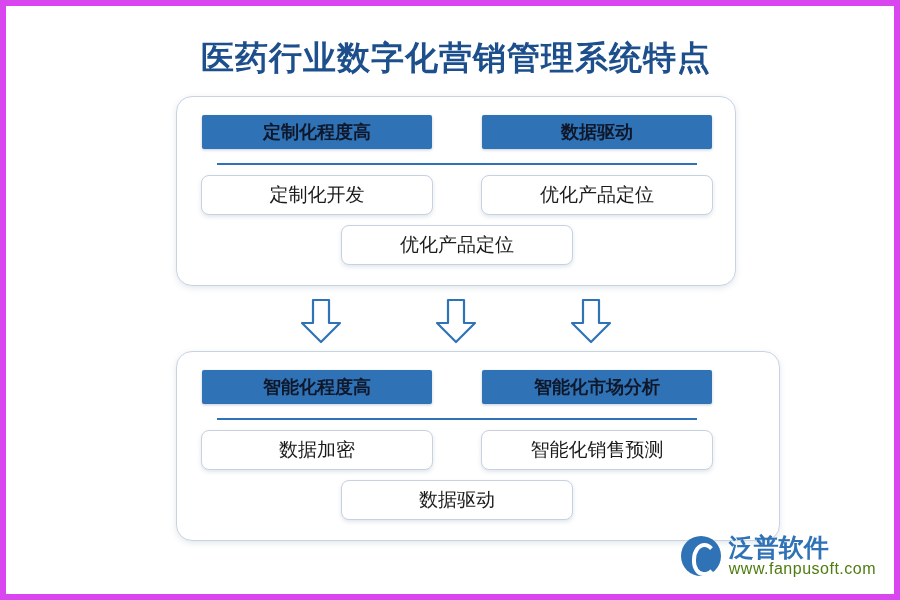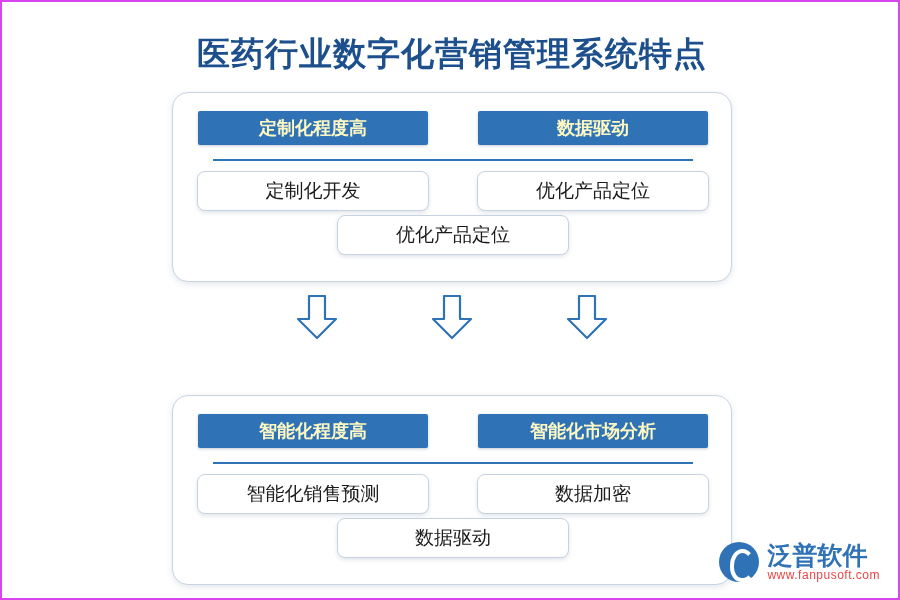--- a/index.html
+++ b/index.html
@@ -11,21 +11,21 @@
     height: 600px;
     background: #ffffff;
     font-family: "Liberation Sans", sans-serif;
     overflow: hidden;
   }
   .page {
     position: relative;
     width: 900px;
     height: 600px;
     box-sizing: border-box;
-    border: 2px solid #d946ef;
+    border: 6px solid #d946ef;
     background: #ffffff;
     overflow: hidden;
   }
   
   .title {
     position: absolute;
     top: 30px;
     left: 0;
     width: 900px;
     text-align: center;
@@ -84,39 +84,38 @@
   }
   .group-top {
     left: 170px;
     top: 90px;
     width: 560px;
     height: 190px;
   }
   .group-bottom {
     left: 170px;
     top: 345px;
-    width: 560px;
+    width: 604px;
     height: 190px;
-    margin-top: 48px;
   }
   .header-row {
     position: absolute;
     left: 0;
     top: 18px;
     width: 560px;
     height: 34px;
     display: flex;
     justify-content: space-around;
     align-items: center;
   }
   .header-chip {
     width: 230px;
     height: 34px;
     background: #2f72b5;
-    color: #fef9c3;
+    color: #0f172a;
     font-size: 18px;
     font-weight: bold;
     display: flex;
     align-items: center;
     justify-content: center;
     border-radius: 2px;
     font-family: "Liberation Serif", serif;
     box-shadow: 0 1px 3px rgba(20,50,90,0.25);
   }
   .divider {
@@ -128,21 +127,21 @@
     background: #2f72b5;
   }
   .items-grid {
     position: absolute;
     left: 0;
     top: 78px;
     width: 560px;
     display: flex;
     flex-wrap: wrap;
     justify-content: space-around;
-    row-gap: 4px;
+    row-gap: 10px;
   }
   .item-card {
     width: 232px;
     height: 40px;
     box-sizing: border-box;
     border: 1px solid #c6d2e0;
     border-radius: 8px;
     background: #ffffff;
     display: flex;
     align-items: center;
@@ -201,22 +200,22 @@
     margin-left: 8px;
     line-height: 1.05;
   }
   .brand .brand-name {
     font-size: 25px;
     font-weight: bold;
     color: #2f72b5;
     font-family: "Liberation Serif", serif;
   }
   .brand .brand-url {
-    font-size: 12px;
-    color: #ef4444;
+    font-size: 16px;
+    color: #4d7c0f;
     letter-spacing: 0.5px;
   }
 </style>
 </head>
 <body>
 
 <div class="page">
 
   <div class="title">医药行业数字化营销管理系统特点</div>
 
@@ -256,22 +255,22 @@
     </div>
   </div>
 
   <div class="group group-bottom">
     <div class="header-row">
       <div class="header-chip">智能化程度高</div>
       <div class="header-chip">智能化市场分析</div>
     </div>
     <div class="divider"></div>
     <div class="items-grid">
+      <div class="item-card">数据加密</div>
       <div class="item-card">智能化销售预测</div>
-      <div class="item-card">数据加密</div>
       <div class="item-card">数据驱动</div>
     </div>
   </div>
 
   <div class="brand">
     <div class="brand-logo"></div>
     <div class="brand-txt">
       <div class="brand-name">泛普软件</div>
       <div class="brand-url">www.fanpusoft.com</div>
     </div>

